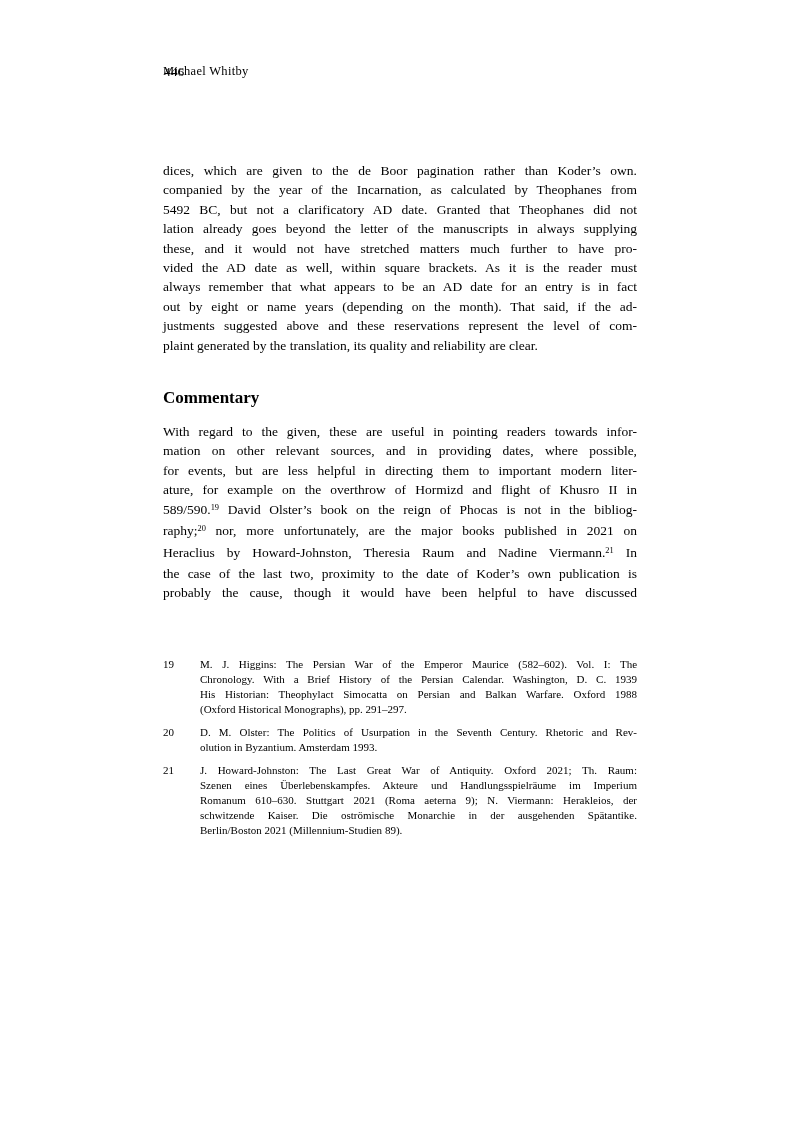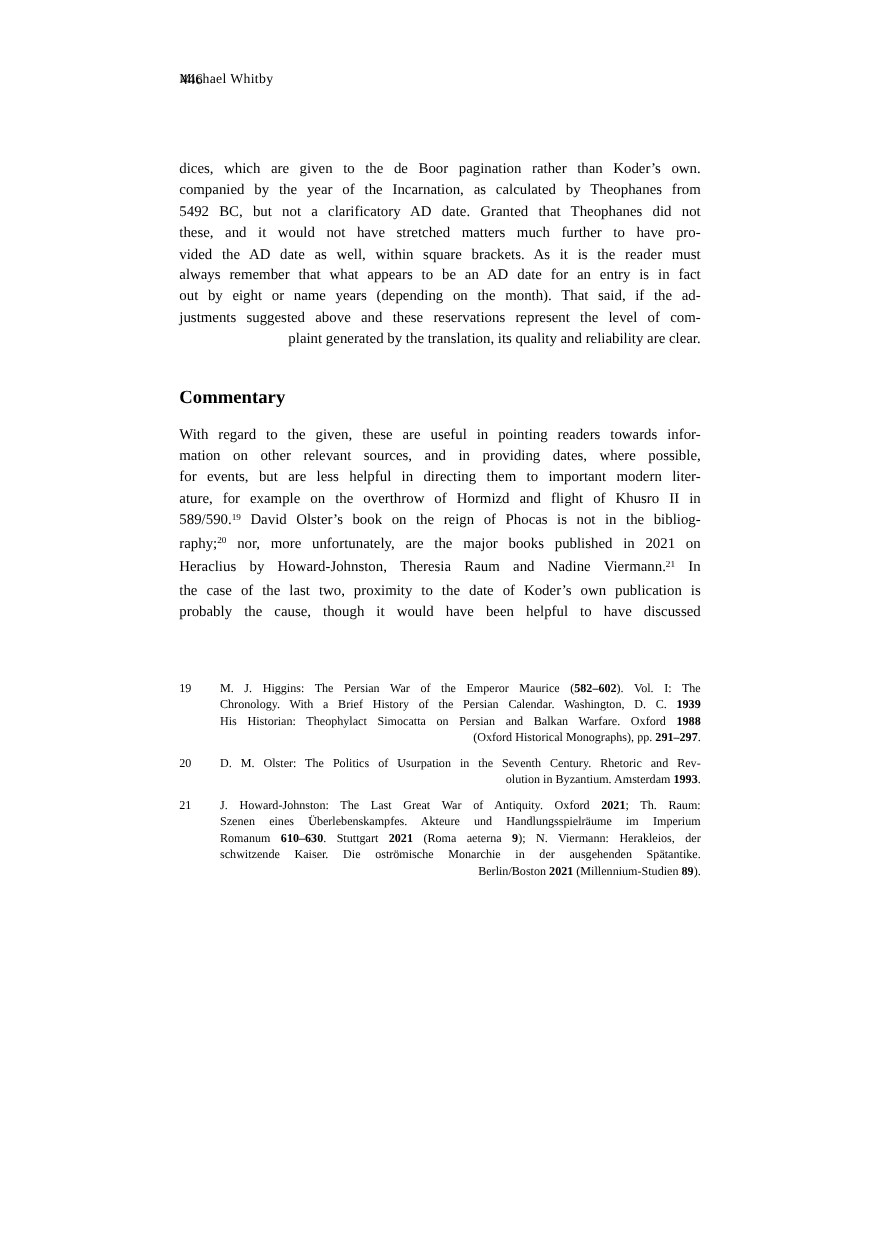--- a/index.html
+++ b/index.html
@@ -12,55 +12,56 @@
     font-family: "Liberation Serif", "DejaVu Serif", serif;
     box-sizing: border-box;
     padding: 64px 162px 0 163px;
     overflow: hidden;
   }
   .header { position: relative; height: 17px; }
   .page-number { position: absolute; left: 1px; top: 0; font-size: 13.5px; }
   .running-title { display: block; text-align: left; font-size: 12.5px; letter-spacing: 0.3px; }
 
   .para { font-size: 13.5px; line-height: 19.4px; }
-  .para-1 { margin-top: 62px; }
+  .para-1 { margin-top: 80px; }
   .heading {
     margin: 33px 0 0 0;
     font-size: 17px;
     line-height: 19px;
     font-weight: bold;
   }
   .para-2 { margin-top: 15px; }
 
-  .line { text-align: right; white-space: normal; }
+  .line { text-align: left; white-space: normal; }
   .line.just { text-align: justify; text-align-last: justify; }
 
   .footnotes { margin-top: 54px; }
   .footnote { display: flex; margin-bottom: 8px; font-size: 11px; line-height: 15px; }
   .fn-num { flex: 0 0 37px; width: 37px; }
   .fn-text { flex: 1; min-width: 0; }
 
   .i { font-style: italic; }
-  .b { font-weight: bold; }
+  .b { font-weight: normal; }
   .sup { font-size: 0.62em; position: relative; top: -0.45em; }
 </style>
 </head>
 <body>
 
 <div class="page">
 
   <div class="header">
     <span class="page-number">446</span>
     <span class="running-title">Michael Whitby</span>
   </div>
 
   <div class="para para-1">
       <div class="line just"><span>dices, which are given to the de Boor pagination rather than Koder’s own.</span></div>
       <div class="line just"><span>companied by the year of the Incarnation, as calculated by Theophanes from</span></div>
       <div class="line just"><span>5492 BC, but not a clarificatory AD date. Granted that Theophanes did not</span></div>
+      <div class="line just"><span>lation already goes beyond the letter of the manuscripts in always supplying</span></div>
       <div class="line just"><span>these, and it would not have stretched matters much further to have pro-</span></div>
       <div class="line just"><span>vided the AD date as well, within square brackets. As it is the reader must</span></div>
       <div class="line just"><span>always remember that what appears to be an AD date for an entry is in fact</span></div>
       <div class="line just"><span>out by eight or name years (depending on the month). That said, if the ad-</span></div>
       <div class="line just"><span>justments suggested above and these reservations represent the level of com-</span></div>
       <div class="line"><span>plaint generated by the translation, its quality and reliability are clear.</span></div>
     </div>
 
   <h2 class="heading">Commentary</h2>
 

